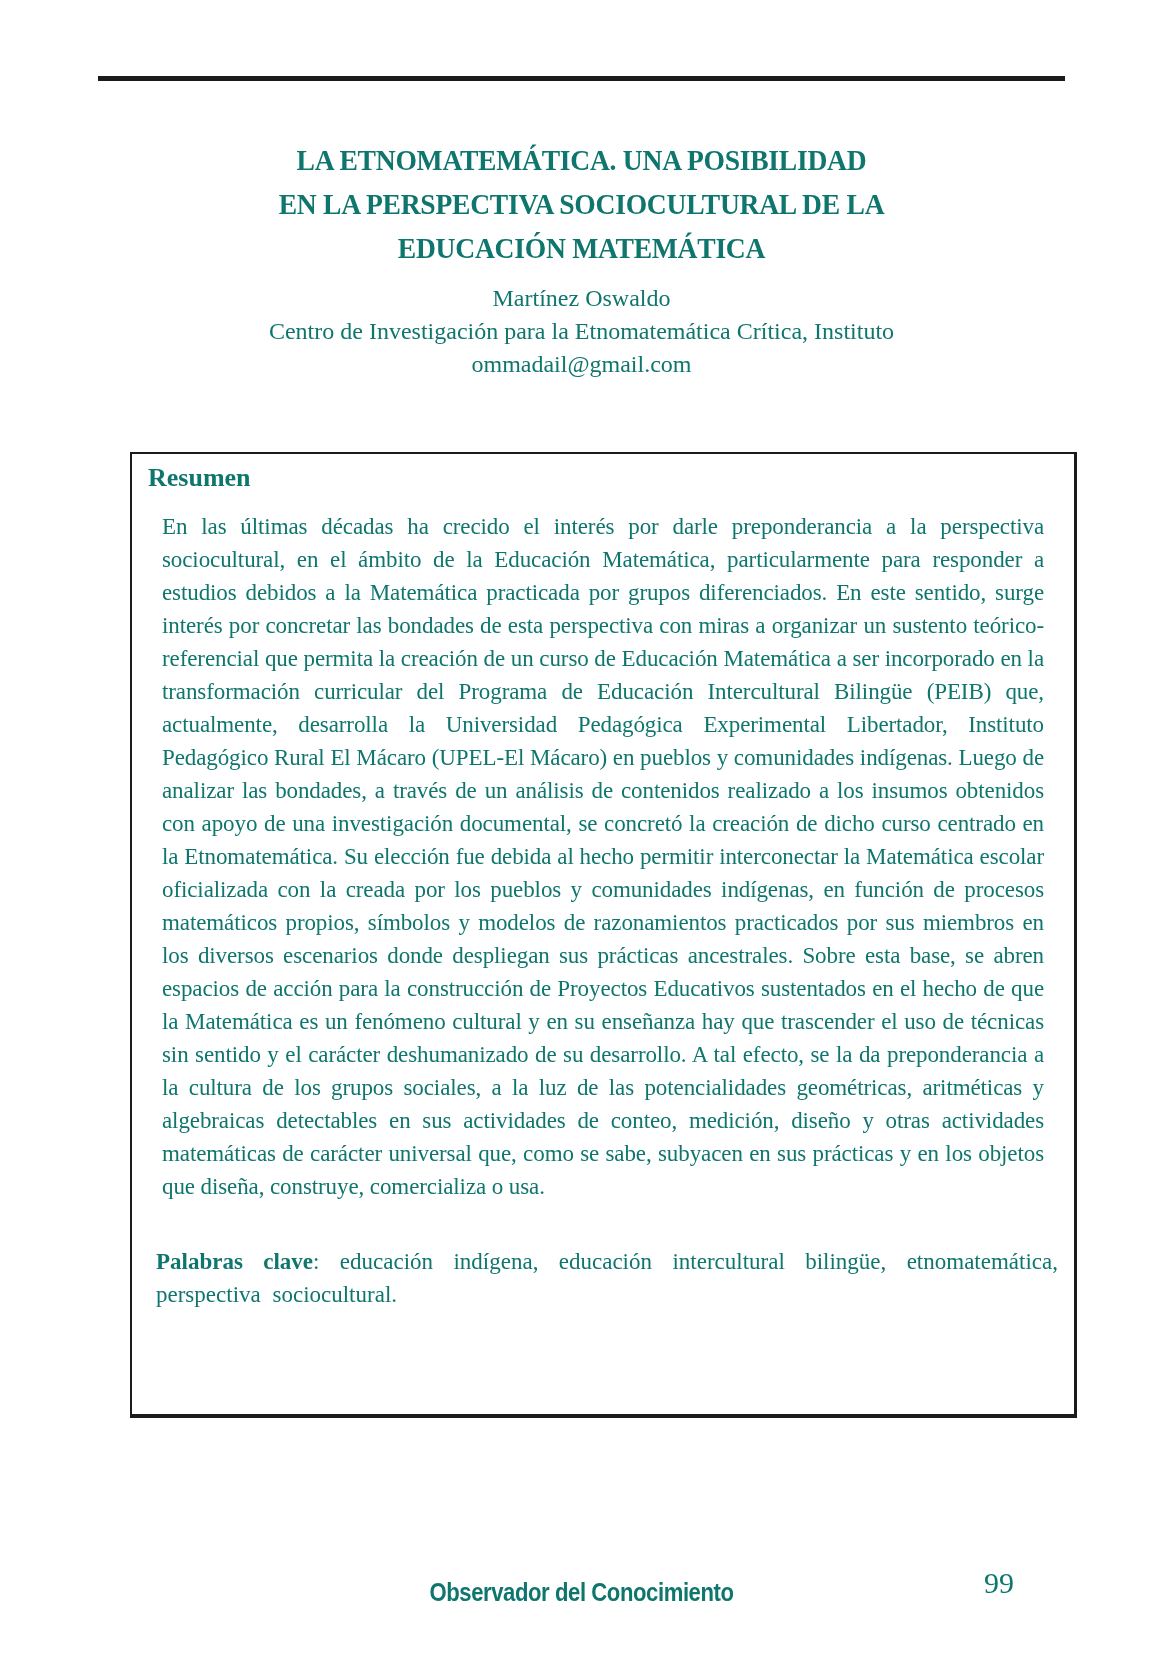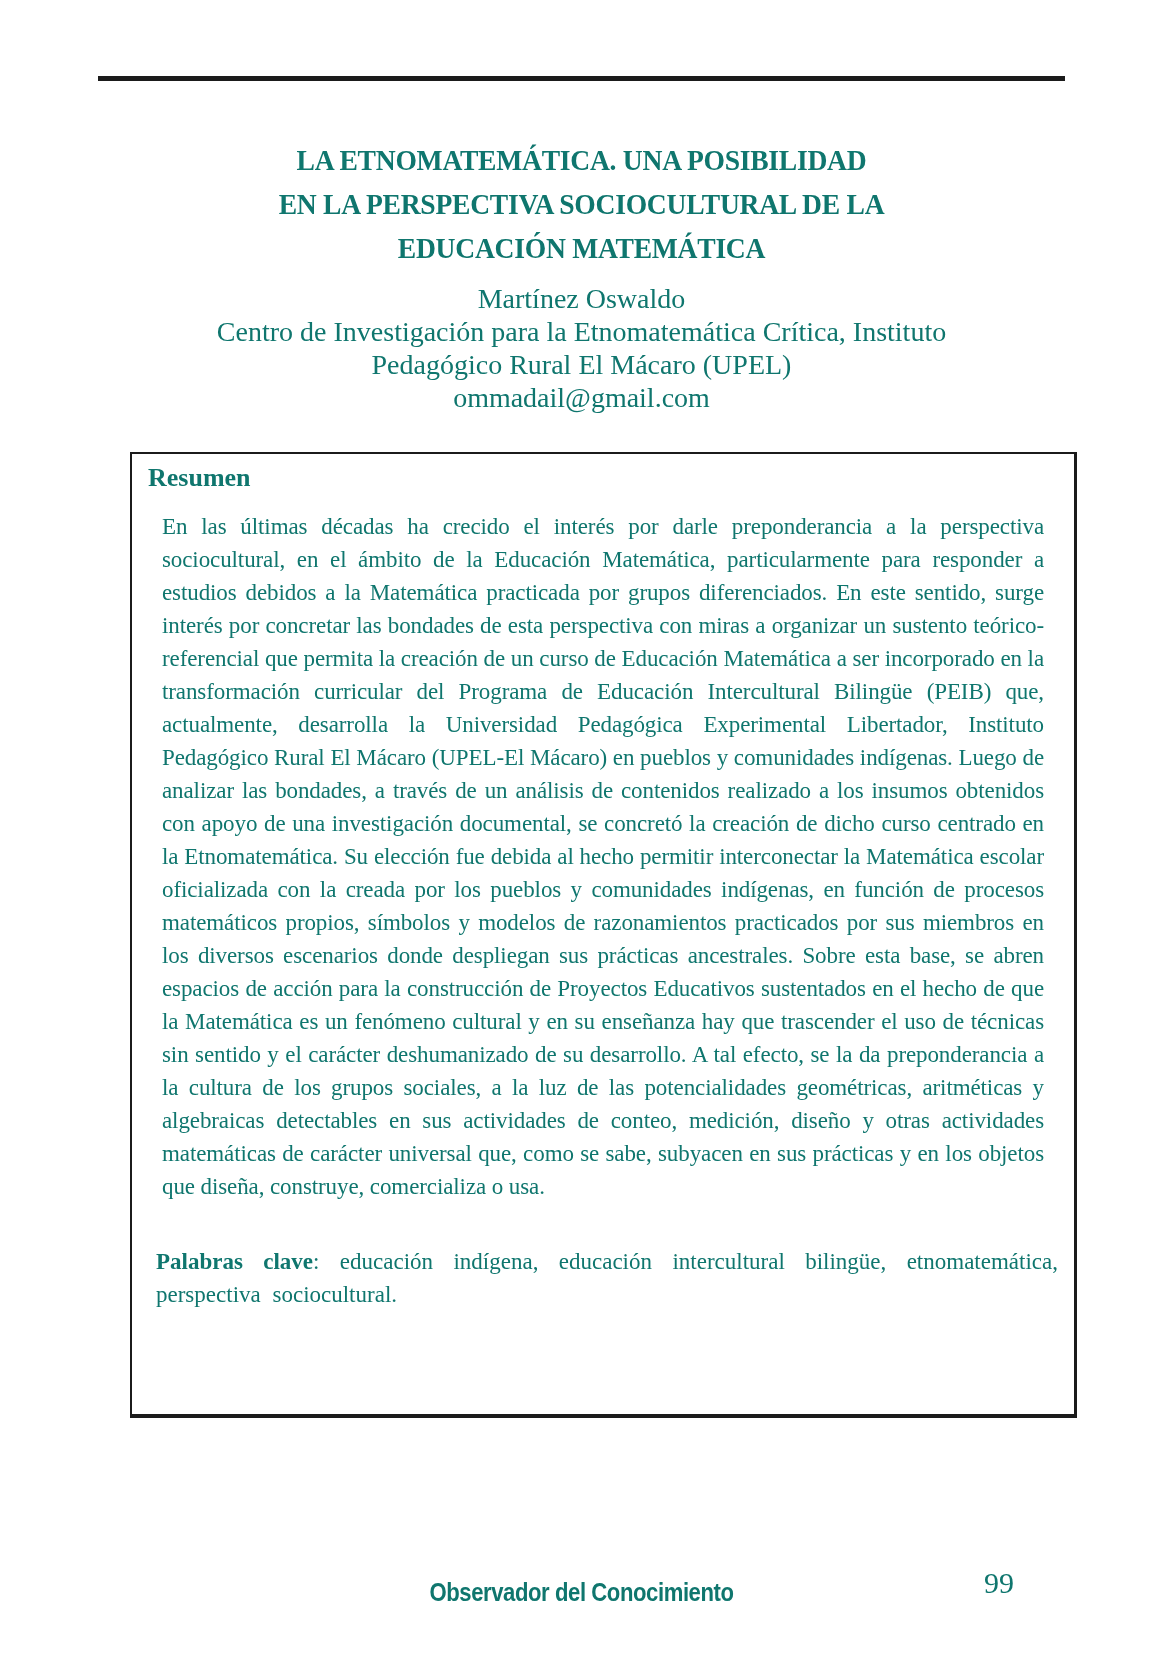--- a/index.html
+++ b/index.html
@@ -37,21 +37,21 @@
     letter-spacing: -0.3px;
     transform: scaleX(0.92);
     transform-origin: 50% 0;
   }
   .byline-block {
     position: absolute;
     left: 98px;
     top: 282px;
     width: 967px;
     text-align: center;
-    font-size: 28px;
+    font-size: 24px;
     line-height: 33px;
   }
   .abstract-box {
     position: absolute;
     left: 130px;
     top: 452px;
     width: 947px;
     height: 966px;
     box-sizing: border-box;
     border-style: solid;
@@ -115,21 +115,20 @@
 
   <div class="title-block">
     <div>LA ETNOMATEMÁTICA. UNA POSIBILIDAD</div>
     <div>EN LA PERSPECTIVA SOCIOCULTURAL DE LA</div>
     <div>EDUCACIÓN MATEMÁTICA</div>
   </div>
 
   <div class="byline-block">
     <div>Martínez Oswaldo</div>
     <div>Centro de Investigación para la Etnomatemática Crítica, Instituto</div>
-    <div>Pedagógico Rural El Mácaro (UPEL)</div>
     <div>ommadail@gmail.com</div>
   </div>
 
   <div class="abstract-box">
     <h2 class="abstract-heading">Resumen</h2>
     <p class="abstract-body">En las últimas décadas ha crecido el interés por darle preponderancia a la perspectiva sociocultural, en el ámbito de la Educación Matemática, particularmente para responder a estudios debidos a la Matemática practicada por grupos diferenciados. En este sentido, surge interés por concretar las bondades de esta perspectiva con miras a organizar un sustento teórico-referencial que permita la creación de un curso de Educación Matemática a ser incorporado en la transformación curricular del Programa de Educación Intercultural Bilingüe (PEIB) que, actualmente, desarrolla la Universidad Pedagógica Experimental Libertador, Instituto Pedagógico Rural El Mácaro (UPEL-El Mácaro) en pueblos y comunidades indígenas. Luego de analizar las bondades, a través de un análisis de contenidos realizado a los insumos obtenidos con apoyo de una investigación documental, se concretó la creación de dicho curso centrado en la Etnomatemática. Su elección fue debida al hecho permitir interconectar la Matemática escolar oficializada con la creada por los pueblos y comunidades indígenas, en función de procesos matemáticos propios, símbolos y modelos de razonamientos practicados por sus miembros en los diversos escenarios donde despliegan sus prácticas ancestrales. Sobre esta base, se abren espacios de acción para la construcción de Proyectos Educativos sustentados en el hecho de que la Matemática es un fenómeno cultural y en su enseñanza hay que trascender el uso de técnicas sin sentido y el carácter deshumanizado de su desarrollo. A tal efecto, se la da preponderancia a la cultura de los grupos sociales, a la luz de las potencialidades geométricas, aritméticas y algebraicas detectables en sus actividades de conteo, medición, diseño y otras actividades matemáticas de carácter universal que, como se sabe, subyacen en sus prácticas y en los objetos que diseña, construye, comercializa o usa.</p>
     <p class="keywords"><span class="kw-label">Palabras clave</span><span>: </span><span>educación indígena, educación intercultural bilingüe, etnomatemática, perspectiva sociocultural.</span></p>
   </div>
 
   <div class="footer-journal">Observador del Conocimiento</div>

